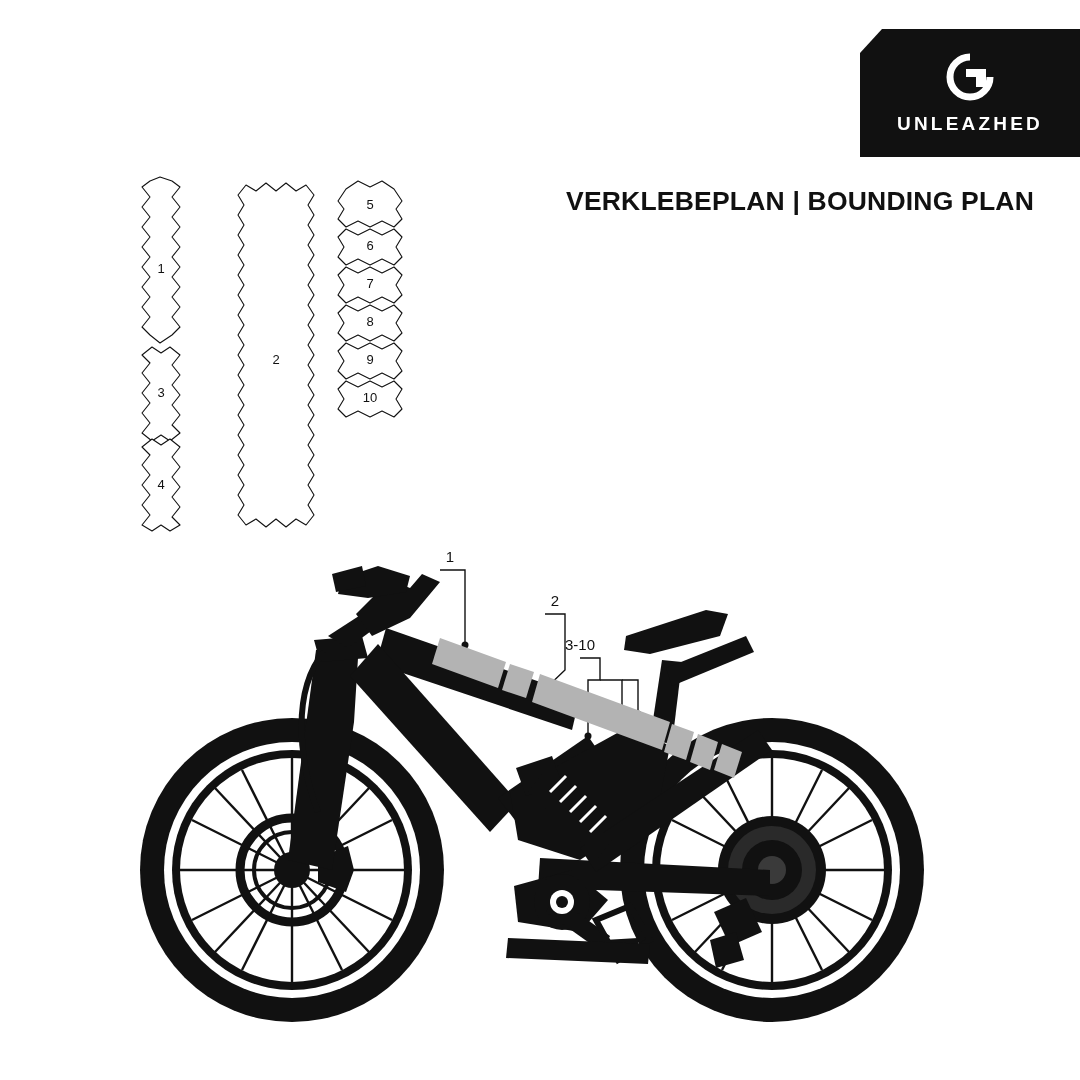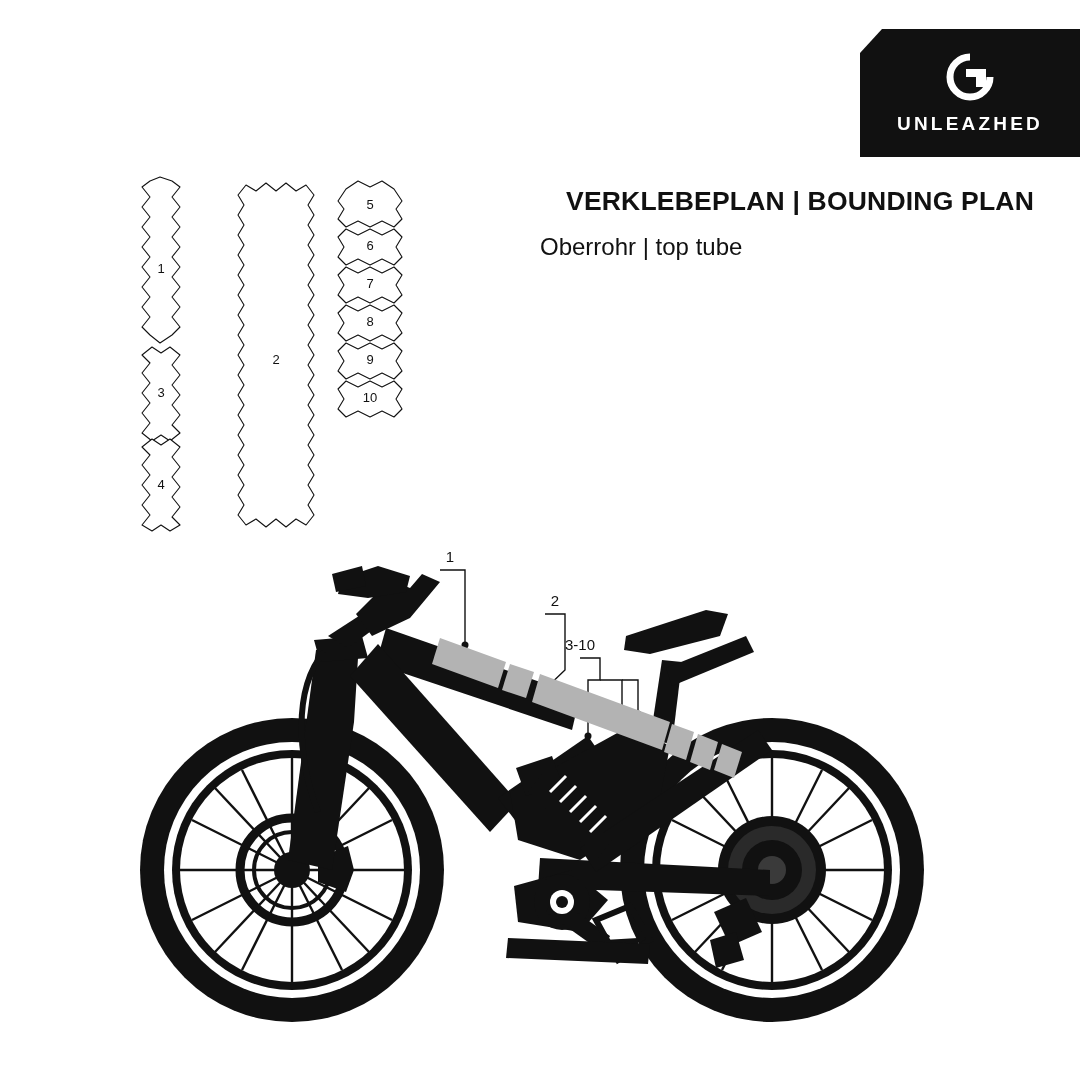--- a/index.html
+++ b/index.html
@@ -121,21 +121,20 @@
     <svg width="60" height="48" viewBox="0 0 60 48" aria-hidden="true">
       <path d="M30 4 A20 20 0 1 0 50 24" fill="none" stroke="#ffffff" stroke-width="7" stroke-linecap="butt"></path>
       <path d="M26 16 L46 16 L46 34 L36 34 L36 24 L26 24 Z" fill="#ffffff"></path>
     </svg>
   </div>
   <div id="logo-word">UNLEAZHED</div>
 </div>
 
 <div id="title-block">
   <div id="doc-title">VERKLEBEPLAN | BOUNDING PLAN</div>
-  <div id="doc-subtitle">Oberrohr | top tube</div>
 </div>
 
 <div id="template-panel">
   <svg width="300" height="365" viewBox="0 0 300 365" aria-hidden="true">
 
     <g>
       <path class="piece-shape" d="M22,12 L30,22 L22,32 L30,42 L22,52 L30,62 L22,72 L30,82 L22,92 L30,102
         L22,112 L30,122 L22,132 L30,142 L22,152 L30,160
         L40,168 L52,160 L60,152 L52,142 L60,132 L52,122 L60,112 L52,102 L60,92 L52,82
         L60,72 L52,62 L60,52 L52,42 L60,32 L52,22 L60,12 L52,6 L40,2 L30,6 Z"></path>

